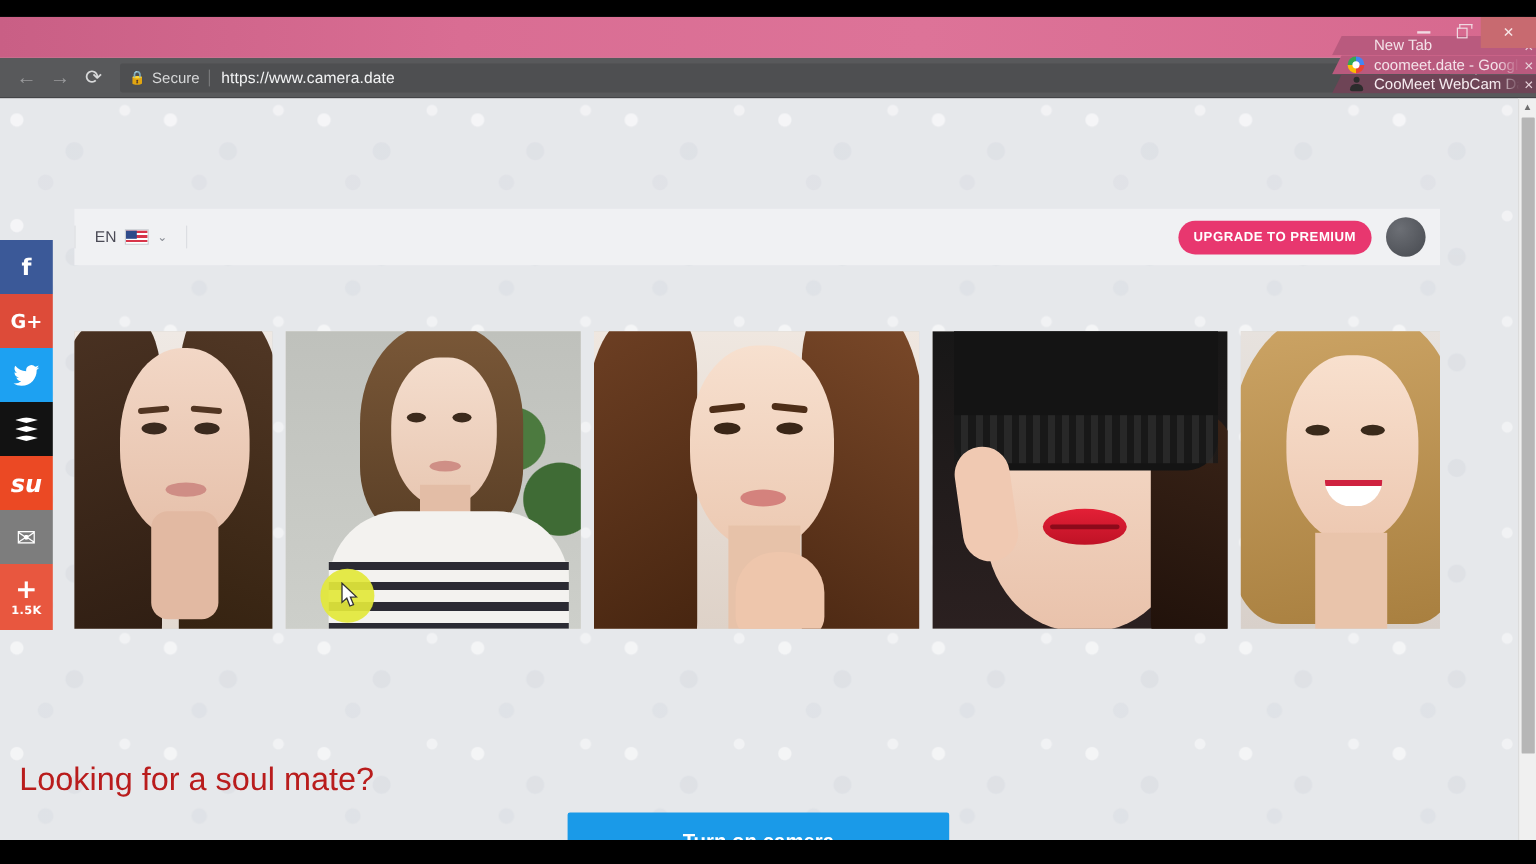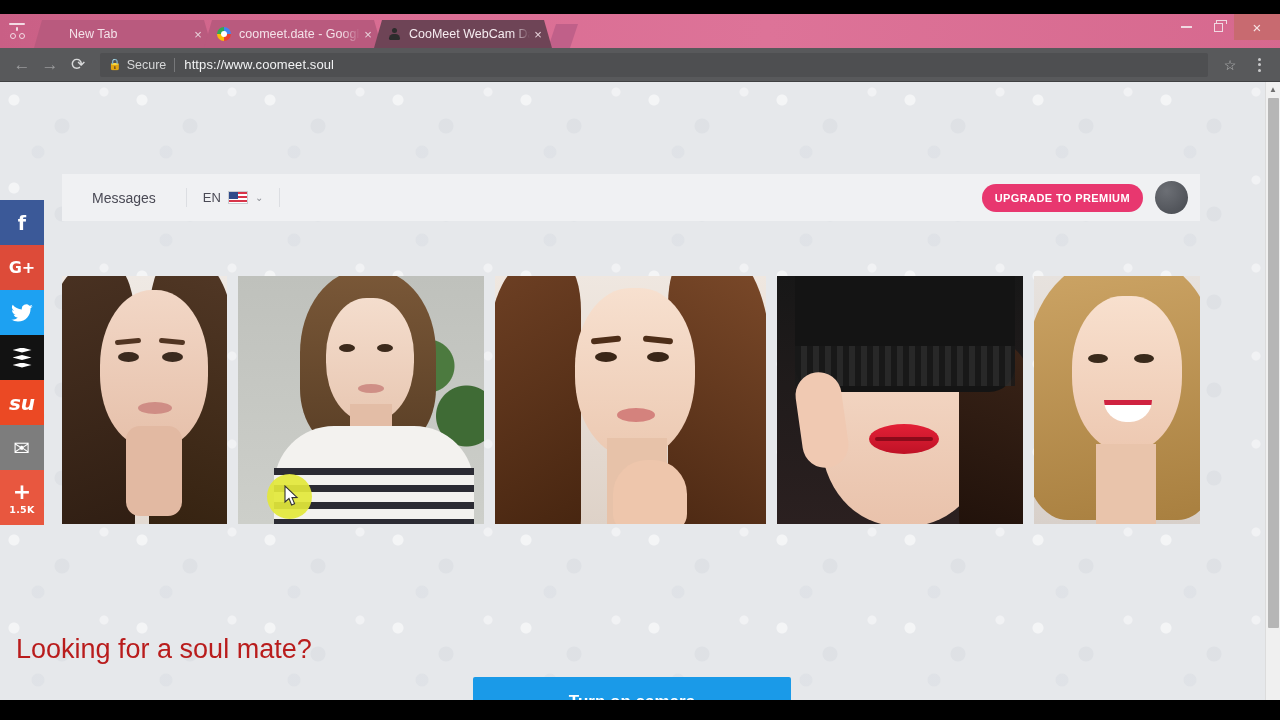--- a/index.html
+++ b/index.html
@@ -12,21 +12,21 @@
 
   
   #browser-window {
     position:absolute; left:0; top:14px; width:1280px; height:686px;
     background:#e9ebee; overflow:hidden;
   }
 
   
   #tab-strip {
     position:relative; height:34px; background:#d4688c;
-    display:flex; align-items:flex-end;
+    display:flex; align-items:flex-end;flex-direction:column;
   }
   #tab-strip-bg-left {
     position:absolute; left:0; top:0; width:1280px; height:34px;
     background:linear-gradient(to right,#c95f85 0%, #d96d93 30%, #dd7398 60%, #d8699093 100%);
   }
   .chrome-menu-glyph {
     position:relative; z-index:3; width:34px; height:34px;
     display:flex; flex-direction:column; align-items:center; justify-content:center;
     gap:2px;
   }
@@ -422,37 +422,36 @@
 
   <div id="toolbar">
     <div class="nav-icon">←</div>
     <div class="nav-icon">→</div>
     <div class="nav-icon enabled">⟳</div>
 
     <div id="omnibox">
       <span id="secure-lock">🔒</span>
       <span id="secure-label">Secure</span>
       <span id="omnibox-divider"></span>
-      <span id="omnibox-url">https://www.coomeet.soul</span>
+      <span id="omnibox-url">https://www.camera.date</span>
     </div>
 
     <div class="nav-icon" id="star-icon">☆</div>
     <div id="menu-dots">
         <i></i>
         <i></i>
         <i></i>
       </div>
   </div>
 
   <div id="viewport">
     <div id="page-pattern"></div>
 
 
     <div id="nav-bar">
-      <div id="tab-messages">Messages</div>
       <div class="nav-sep"></div>
       <div id="lang-picker">
         <span>EN</span>
         <span id="flag-icon">
           <span class="stripes"></span>
             <span class="canton"></span>
         </span>
         <span id="lang-caret">⌄</span>
       </div>
       <div class="nav-sep"></div>

